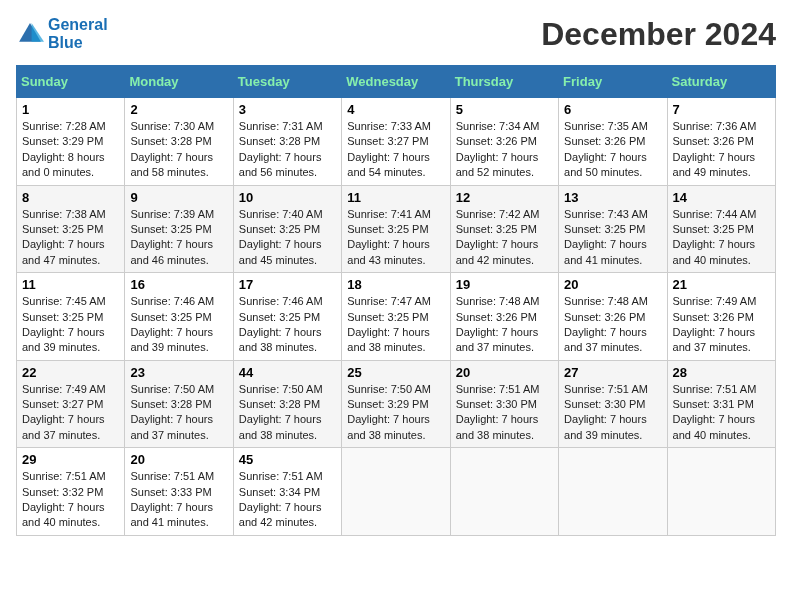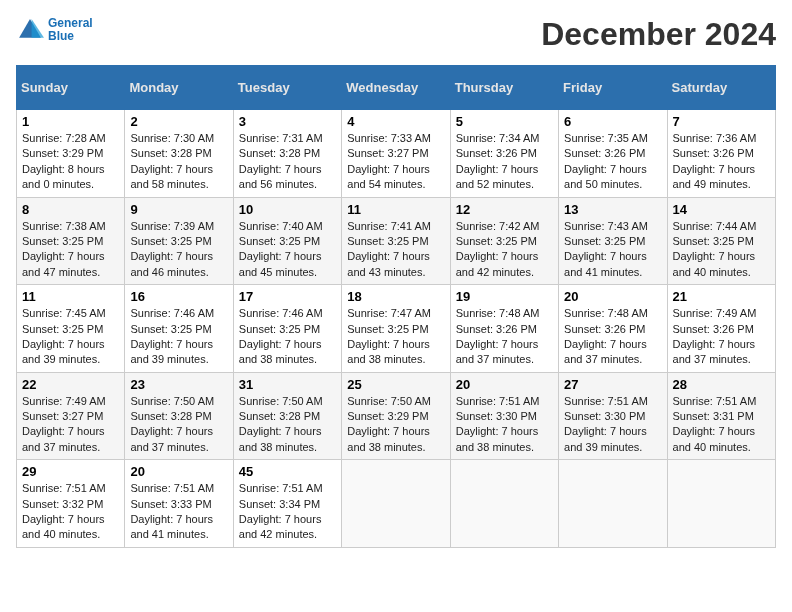--- a/index.html
+++ b/index.html
@@ -15,21 +15,21 @@
       justify-content: space-between;
       align-items: flex-start;
       margin-bottom: 12px;
     }
     .logo {
       display: flex;
       align-items: center;
       gap: 4px;
     }
     .logo-text {
-      font-size: 12px;
+      font-size: 16px;
       font-weight: bold;
       color: #333;
       line-height: 1.1;
     }
     .logo-text span { color: #1a6fb5; }
     .logo-icon {
       width: 28px;
       height: 28px;
     }
     .title-block { text-align: right; }
@@ -43,24 +43,24 @@
       font-size: 14px;
       color: #555;
     }
     table {
       width: 100%;
       border-collapse: collapse;
       font-size: 11px;
     }
     thead tr th {
       background: #2c6fad;
-      color: #e5e5e5;
+      color: #86efac;
       font-weight: bold;
       font-size: 13px;
-      padding: 14px 4px;
+      padding: 8px 4px;
       text-align: left;
       border: 1px solid #2c6fad;
     }
     tbody tr td {
       border: 1px solid #ccc;
       vertical-align: top;
       padding: 4px 5px;
       width: 14.28%;
       min-height: 80px;
       background: #fff;
@@ -206,21 +206,21 @@
       <tr>
         <td>
           <span class="day-num">22</span>
           <div class="day-info">Sunrise: 7:49 AM<br>Sunset: 3:27 PM<br>Daylight: 7 hours and 37 minutes.</div>
         </td>
         <td>
           <span class="day-num">23</span>
           <div class="day-info">Sunrise: 7:50 AM<br>Sunset: 3:28 PM<br>Daylight: 7 hours and 37 minutes.</div>
         </td>
         <td>
-          <span class="day-num">31</span>
+          <span class="day-num">44</span>
           <div class="day-info">Sunrise: 7:50 AM<br>Sunset: 3:28 PM<br>Daylight: 7 hours and 38 minutes.</div>
         </td>
         <td>
           <span class="day-num">25</span>
           <div class="day-info">Sunrise: 7:50 AM<br>Sunset: 3:29 PM<br>Daylight: 7 hours and 38 minutes.</div>
         </td>
         <td>
           <span class="day-num">20</span>
           <div class="day-info">Sunrise: 7:51 AM<br>Sunset: 3:30 PM<br>Daylight: 7 hours and 38 minutes.</div>
         </td>

